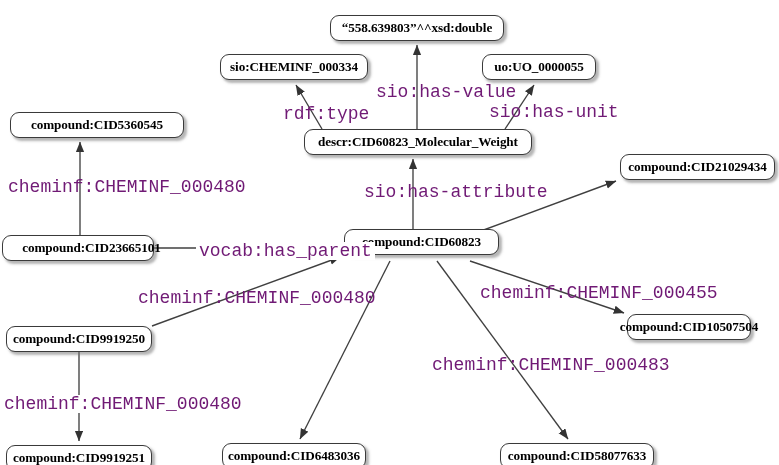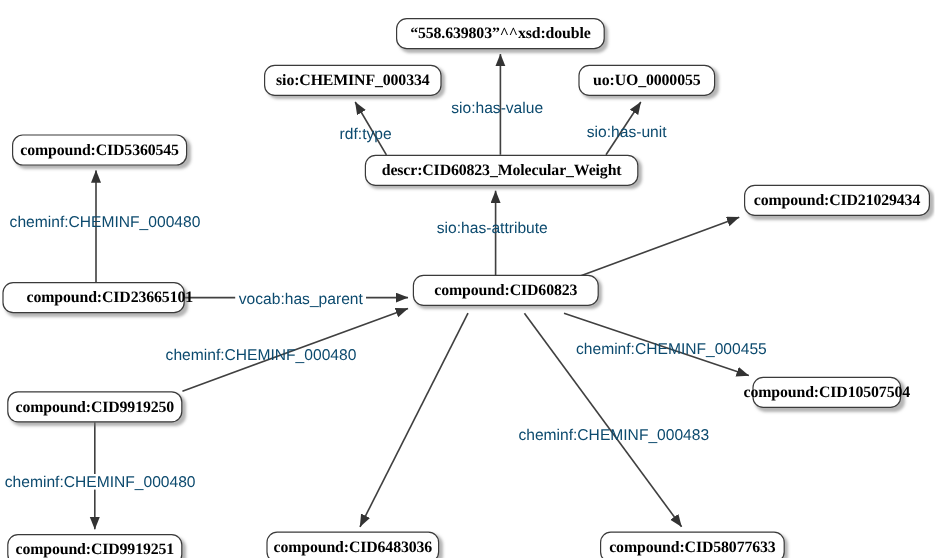--- a/index.html
+++ b/index.html
@@ -36,24 +36,24 @@
     display: flex;
     align-items: center;
     justify-content: center;
     white-space: nowrap;
     box-shadow: 2.5px 2.5px 2.5px rgba(120,120,120,0.55);
     padding: 0 9px;
     letter-spacing: -0.1px;
   }
   .edge-label {
     position: absolute;
-    font-family: Liberation Sans, sans-serif;
-    font-size: 13px;
+    font-family: Liberation Mono, monospace;
+    font-size: 18px;
     font-weight: normal;
-    color: #0c4a6e;
+    color: #701a75;
     white-space: nowrap;
     background: transparent;
     line-height: 1;
   }
 </style>
 </head>
 <body>
 
 <div id="canvas">
 
@@ -86,21 +86,21 @@
 
     <line x1="390" y1="248" x2="300" y2="426" stroke="#404040" stroke-width="1.35" marker-end="url(#arrow)"></line>
 
     <line x1="437" y1="248" x2="568" y2="426" stroke="#404040" stroke-width="1.35" marker-end="url(#arrow)"></line>
   </svg>
 
   <div class="node" style="left:330px; top:2px;   width:174px; height:26px;">“558.639803”^^xsd:double</div>
   <div class="node" style="left:220px; top:41px;  width:148px; height:26px;">sio:CHEMINF_000334</div>
   <div class="node" style="left:482px; top:41px;  width:114px; height:26px;">uo:UO_0000055</div>
   <div class="node" style="left:304px; top:116px; width:228px; height:26px;">descr:CID60823_Molecular_Weight</div>
-  <div class="node" style="left:10px;  top:99px;  width:146px; height:26px;">compound:CID5360545</div>
+  <div class="node" style="left:10px;  top:99px;  width:174px; height:26px;">compound:CID5360545</div>
   <div class="node" style="left:2px;   top:222px; width:152px; height:26px;padding-left:36px;">compound:CID23665101</div>
   <div class="node" style="left:344px; top:216px; width:155px; height:26px;">compound:CID60823</div>
   <div class="node" style="left:620px; top:141px; width:155px; height:26px;">compound:CID21029434</div>
   <div class="node" style="left:627px; top:301px; width:124px; height:26px;">compound:CID10507504</div>
   <div class="node" style="left:6px;   top:313px; width:146px; height:26px;">compound:CID9919250</div>
   <div class="node" style="left:6px;   top:432px; width:146px; height:26px;">compound:CID9919251</div>
   <div class="node" style="left:222px; top:430px; width:144px; height:26px;text-align:right;">compound:CID6483036</div>
   <div class="node" style="left:500px; top:430px; width:154px; height:26px;">compound:CID58077633</div>
 
   <div class="edge-label" style="left:376px; top:70px;">sio:has-value</div>

